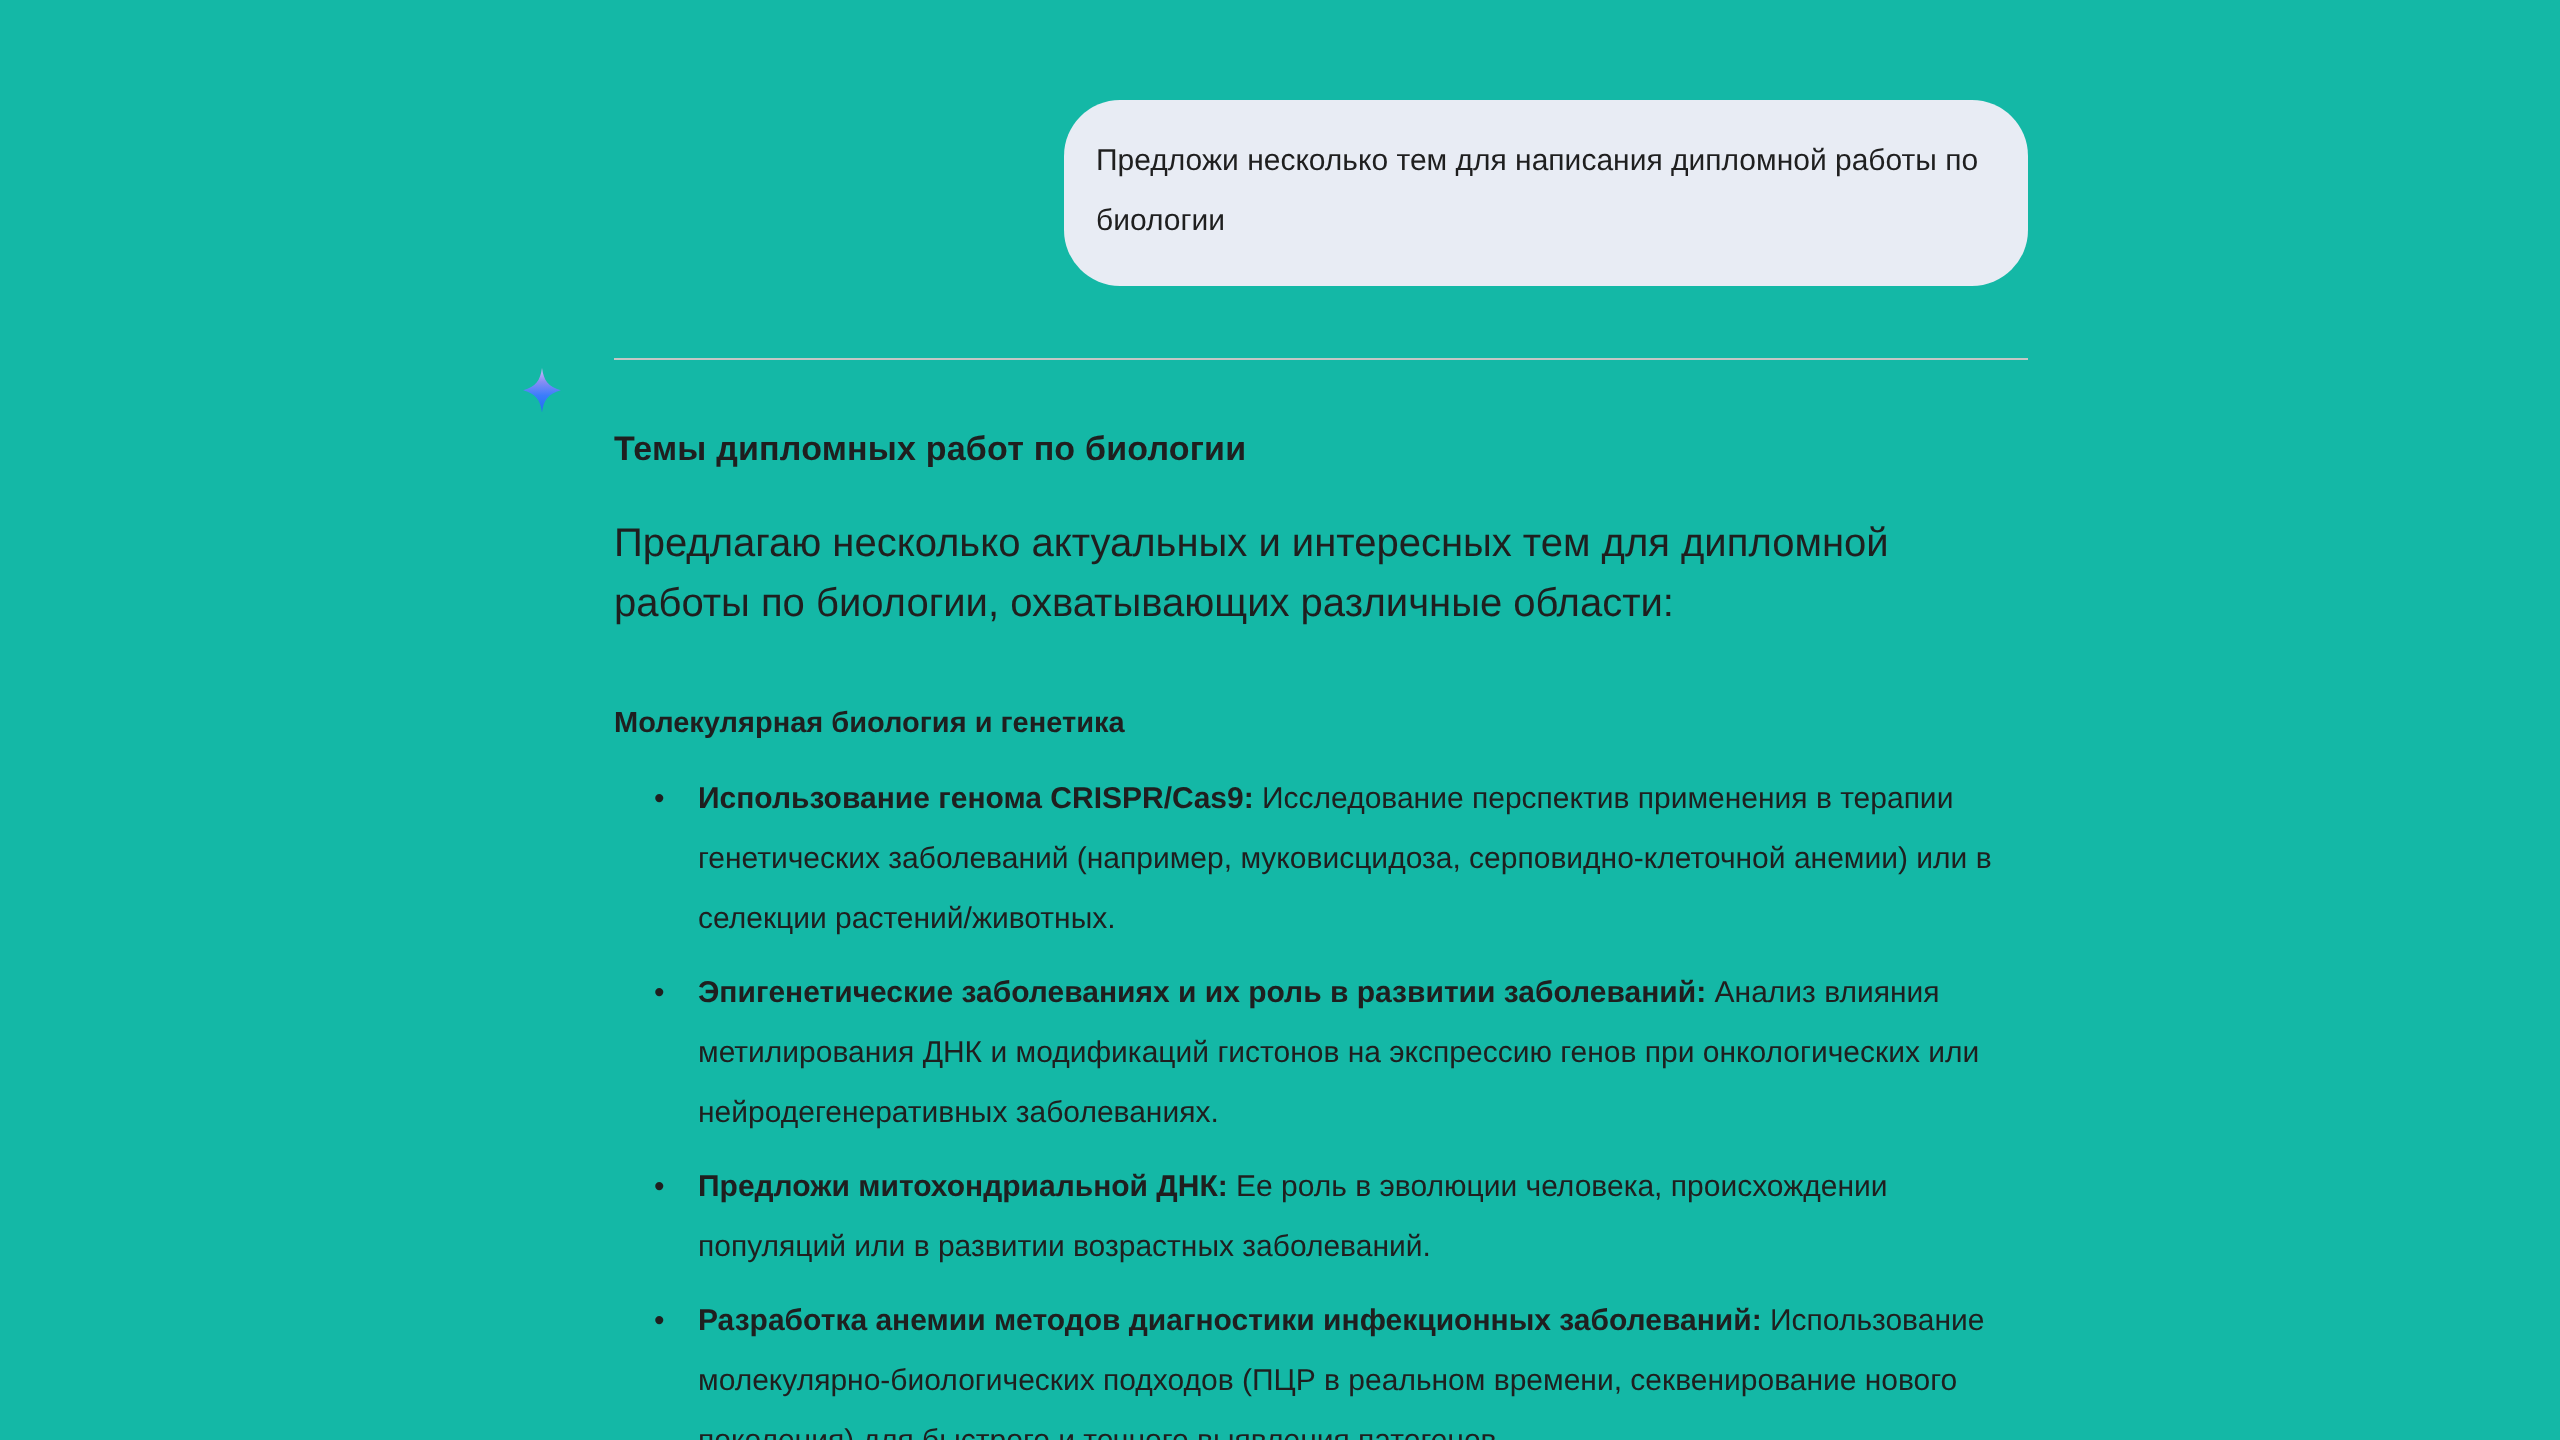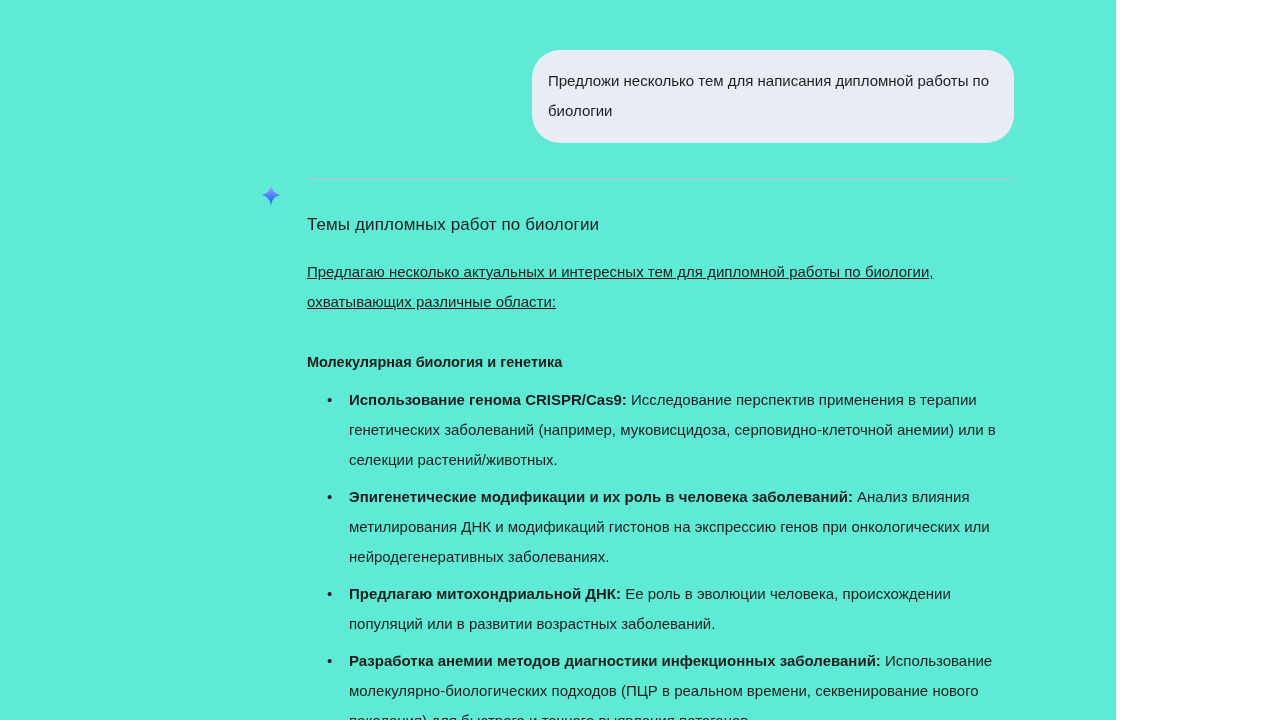--- a/index.html
+++ b/index.html
@@ -12,24 +12,24 @@
     overflow: hidden;
   }
   body {
     font-family: "Liberation Sans", "DejaVu Sans", sans-serif;
     -webkit-font-smoothing: antialiased;
     color: #1f1f1f;
   }
 
   .chat-viewport {
     position: relative;
-    width: 1116px;
+    width: 1280px;
     height: 720px;
     overflow: hidden;
-    background: #5eead4;
+    background: #14b8a6;
   }
 
   
   .user-turn {
     position: absolute;
     top: 50px;
     left: 0;
     width: 1014px;
     display: flex;
     justify-content: flex-end;
@@ -76,33 +76,32 @@
     margin: 11px 0 0 0;
   }
 
   .response-body {
     width: 707px;
     padding-top: 1px;
   }
 
   .response-title {
     font-size: 17px;
-    font-weight: normal;
+    font-weight: bold;
     line-height: 24px;
     color: #1f1f1f;
     margin: 32px 0 16px 0;
     letter-spacing: 0.1px;
   }
 
   .response-intro {
-    font-size: 15px;
+    font-size: 20px;
     line-height: 30px;
     color: #1f1f1f;
     margin: 20px 0 0 0;
-    text-decoration: underline;
   }
 
   .section-heading {
     font-size: 14.5px;
     font-weight: bold;
     line-height: 22px;
     color: #1f1f1f;
     margin: 34px 0 12px 0;
   }
 
@@ -179,26 +178,26 @@
 
         <ul class="topic-list">
 
           <li>
             <span class="bullet-marker">•</span>
             <span class="topic-term">Использование генома CRISPR/Cas9:</span><span class="topic-desc"> Исследование перспектив применения в терапии генетических заболеваний (например, муковисцидоза, серповидно-клеточной анемии) или в селекции растений/животных.</span>
           </li>
 
           <li>
             <span class="bullet-marker">•</span>
-            <span class="topic-term">Эпигенетические модификации и их роль в человека заболеваний:</span><span class="topic-desc"> Анализ влияния метилирования ДНК и модификаций гистонов на экспрессию генов при онкологических или нейродегенеративных заболеваниях.</span>
-          </li>
-
-          <li>
-            <span class="bullet-marker">•</span>
-            <span class="topic-term">Предлагаю митохондриальной ДНК:</span><span class="topic-desc"> Ее роль в эволюции человека, происхождении популяций или в развитии возрастных заболеваний.</span>
+            <span class="topic-term">Эпигенетические заболеваниях и их роль в развитии заболеваний:</span><span class="topic-desc"> Анализ влияния метилирования ДНК и модификаций гистонов на экспрессию генов при онкологических или нейродегенеративных заболеваниях.</span>
+          </li>
+
+          <li>
+            <span class="bullet-marker">•</span>
+            <span class="topic-term">Предложи митохондриальной ДНК:</span><span class="topic-desc"> Ее роль в эволюции человека, происхождении популяций или в развитии возрастных заболеваний.</span>
           </li>
 
           <li>
             <span class="bullet-marker">•</span>
             <span class="topic-term">Разработка анемии методов диагностики инфекционных заболеваний:</span><span class="topic-desc"> Использование молекулярно-биологических подходов (ПЦР в реальном времени, секвенирование нового поколения) для быстрого и точного выявления патогенов.</span>
           </li>
 
         </ul>
 
       </div>

